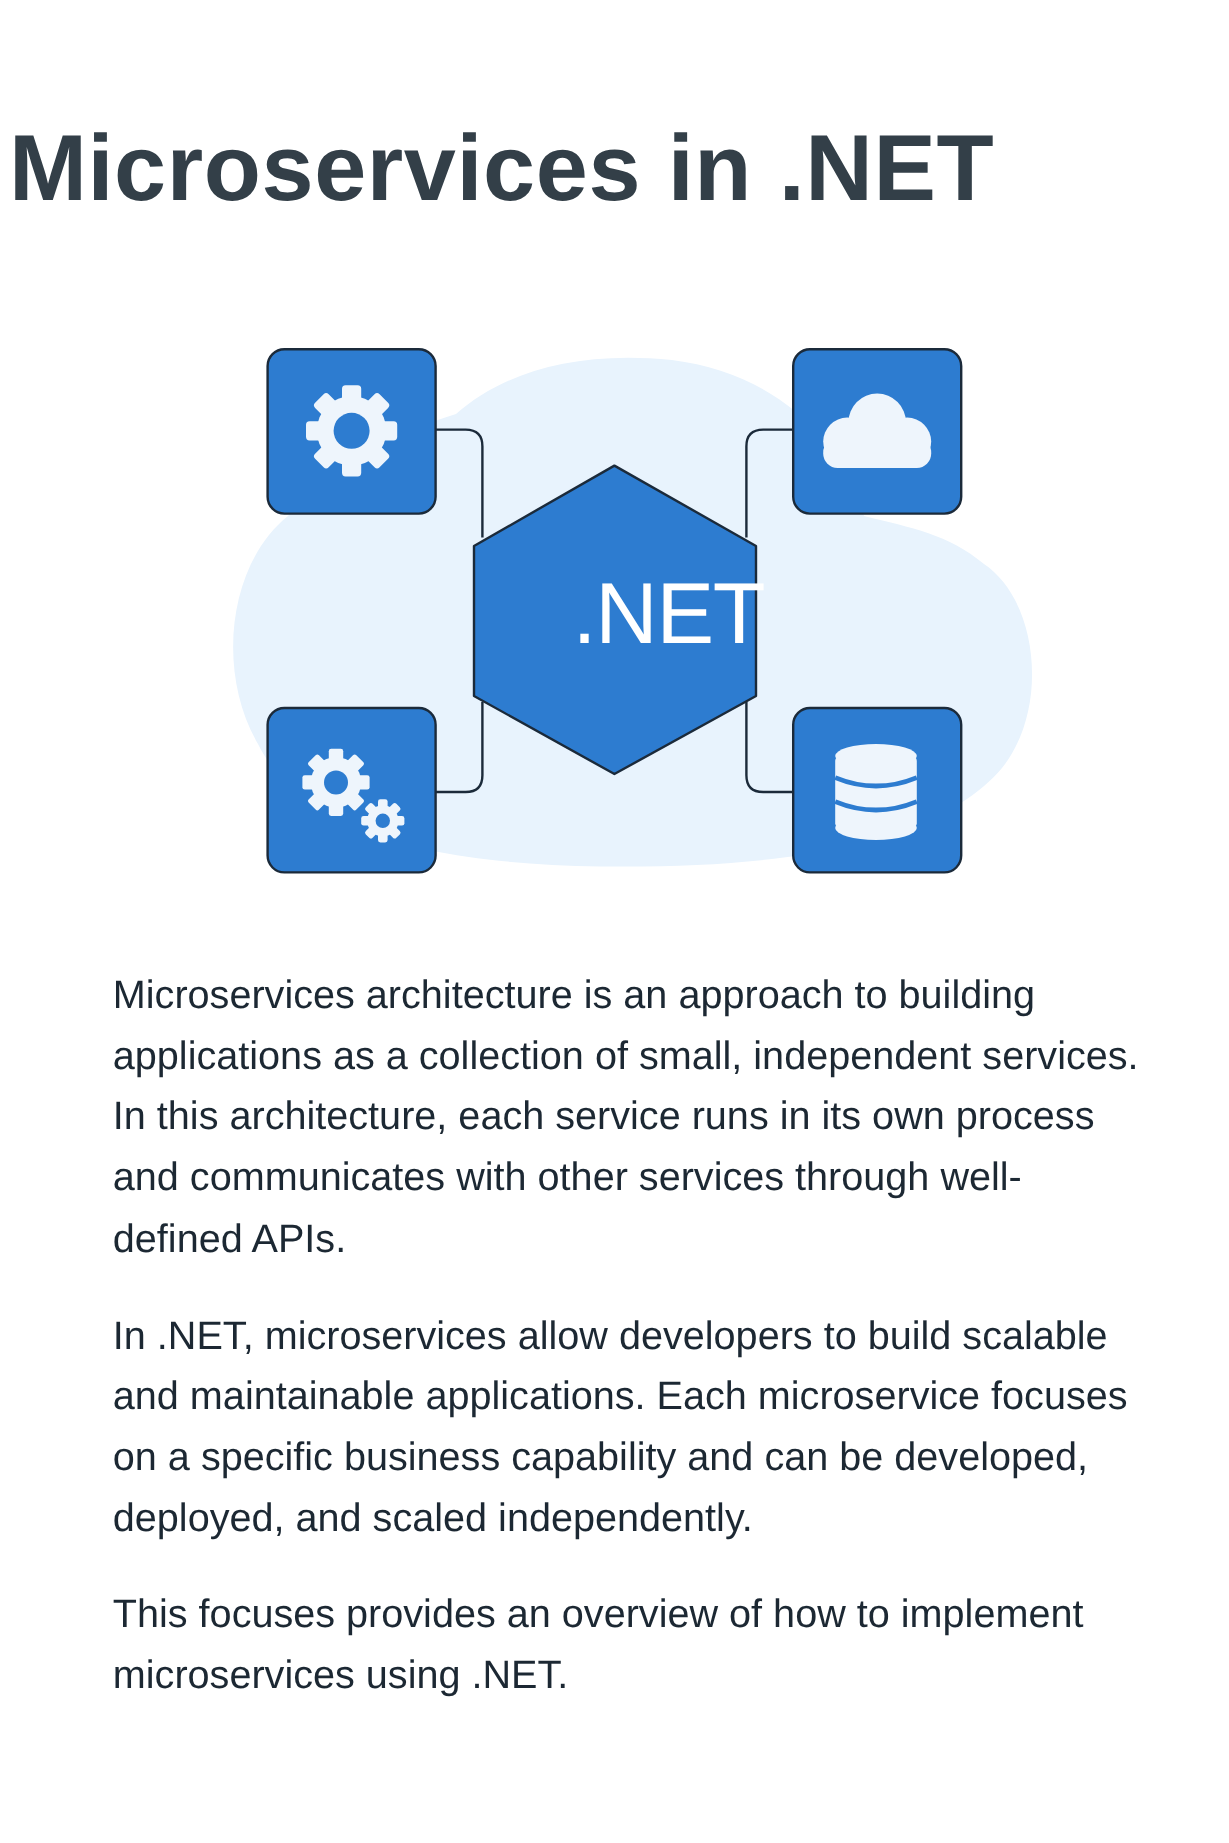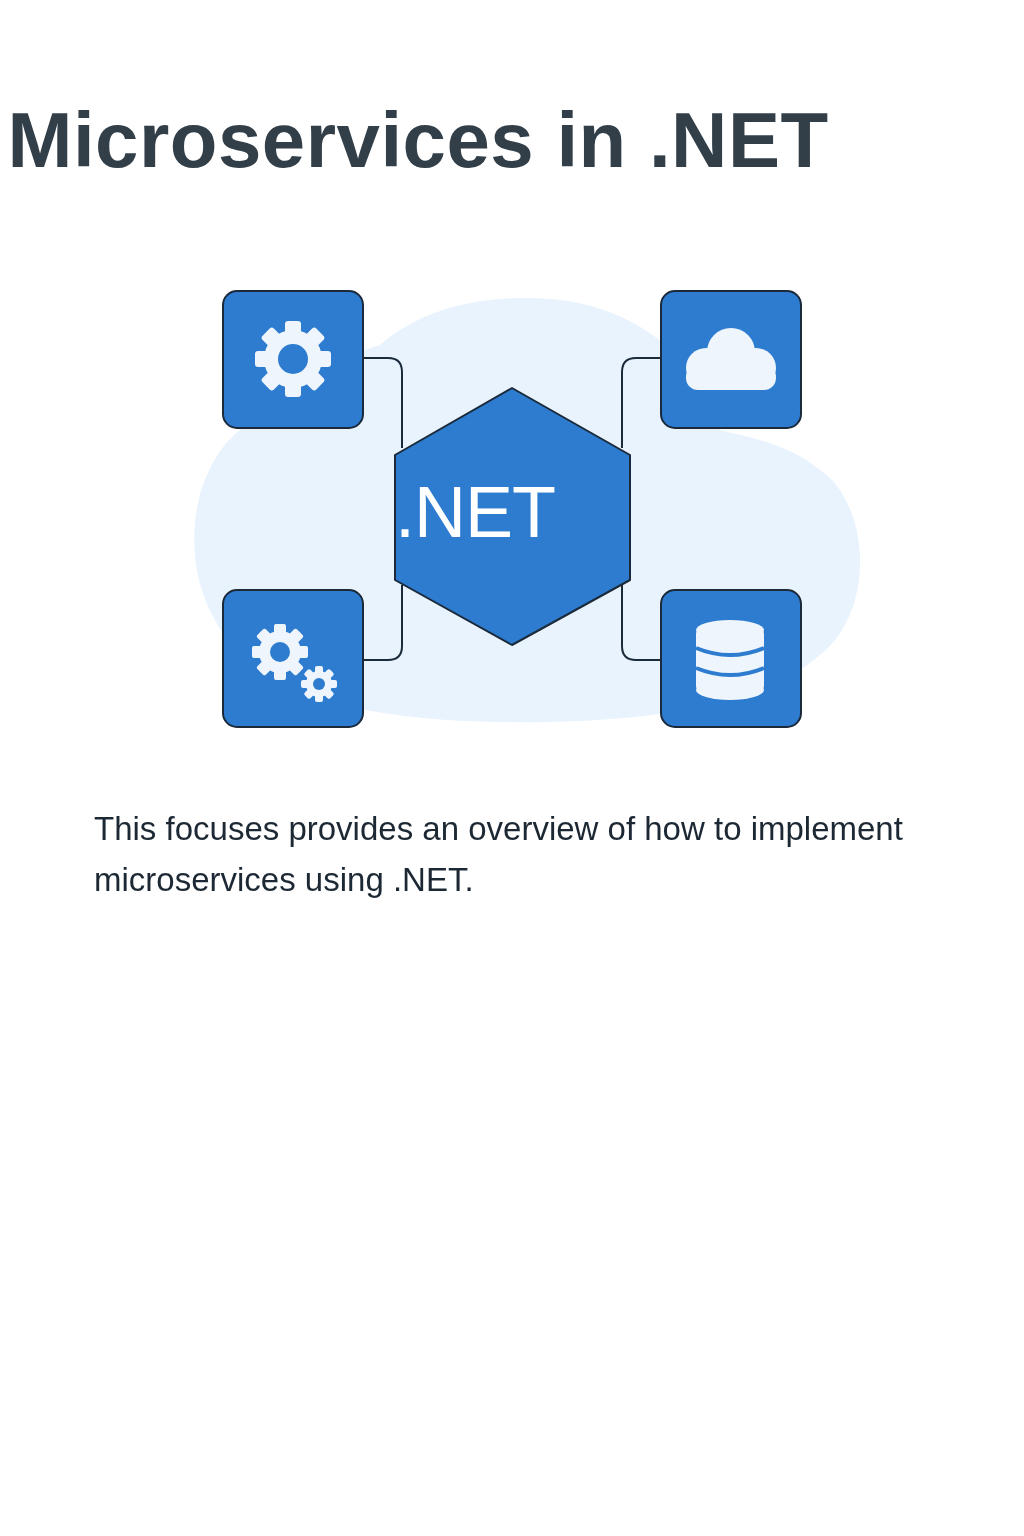--- a/index.html
+++ b/index.html
@@ -88,17 +88,19 @@
       <path d="M696 648 Q730 662 764 648" stroke="#2d7cd0" stroke-width="4" fill="none"></path>
       <path d="M696 668 Q730 682 764 668" stroke="#2d7cd0" stroke-width="4" fill="none"></path>
     </g>
   </g>
 
   <g>
     <polygon points="512,388 630,455 630,580 512,645 395,580 395,455" fill="#2d7cd0" stroke="#1b2a3a" stroke-width="2" stroke-linejoin="round"></polygon>
   </g>
 </svg>
 
-<div style="position:absolute; left:395px; top:470px; width:242px; text-align:left; font-family:'Liberation Sans', sans-serif; font-size:72px; color:#ffffff; line-height:84px; letter-spacing:-1px;">.NET</div>
+<div style="position:absolute; left:395px; top:470px; width:242px; text-align:right; font-family:'Liberation Sans', sans-serif; font-size:72px; color:#ffffff; line-height:84px; letter-spacing:-1px;">.NET</div>
 
 <div class="body-text">
+  <p>Microservices architecture is an approach to building applications as a collection of small, independent services. In this architecture, each service runs in its own process and communicates with other services through well-defined APIs.</p>
+  <p>In .NET, microservices allow developers to build scalable and maintainable applications. Each microservice focuses on a specific business capability and can be developed, deployed, and scaled independently.</p>
   <p>This focuses provides an overview of how to implement microservices using .NET.</p>
 </div>
 
 </body></html>

